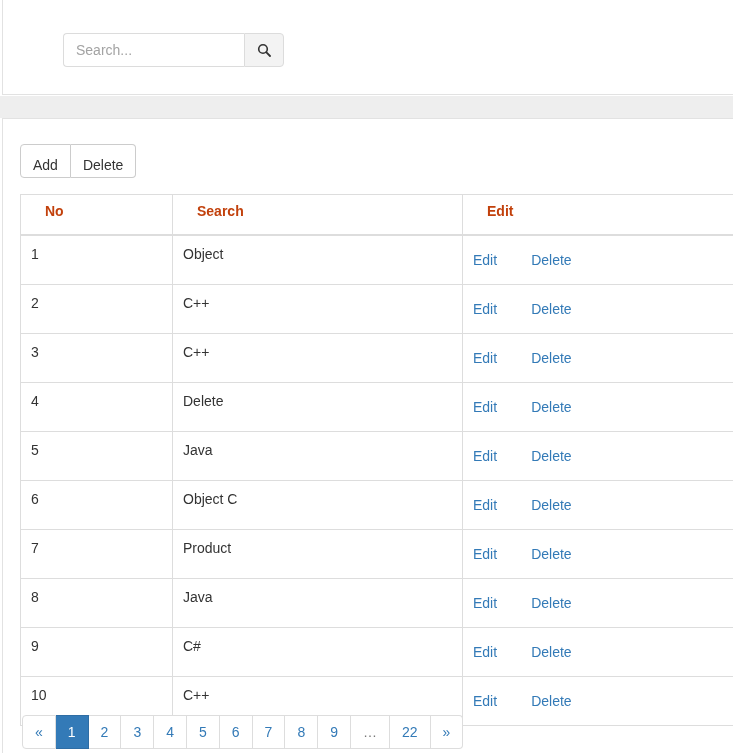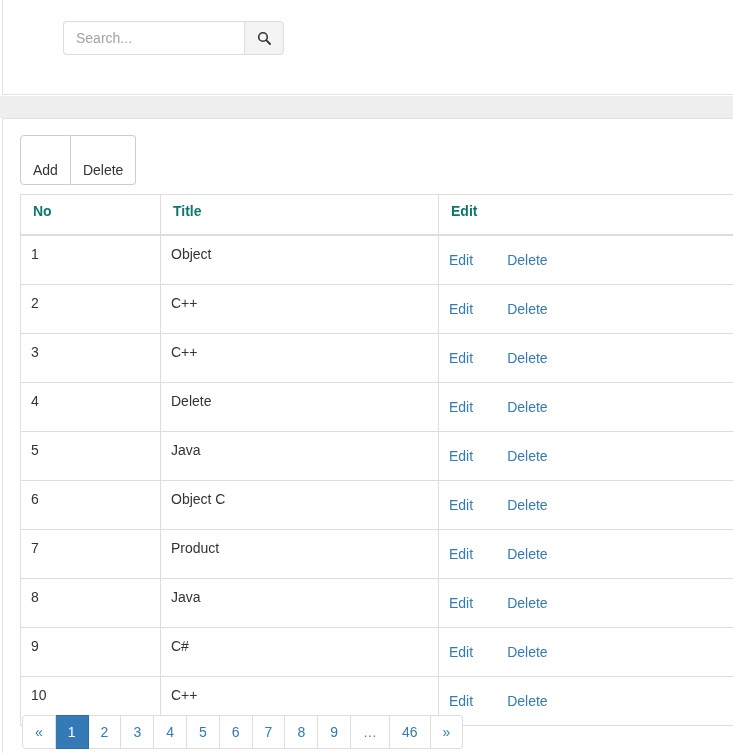--- a/index.html
+++ b/index.html
@@ -28,21 +28,21 @@
     background: #ffffff;
     border: 1px solid #e2e2e2;
     border-top: none;
     box-sizing: border-box;
   }
   .search-group {
     position: absolute;
     left: 60px;
     top: 43px;
     display: flex;
-    align-items: flex-end;
+    align-items: flex-start;
     height: 22px;
   }
   .search-input {
     width: 181px;
     height: 34px;
     box-sizing: border-box;
     border: 1px solid #dcdcdc;
     border-right: none;
     border-radius: 4px 0 0 4px;
     padding: 6px 12px;
@@ -102,22 +102,23 @@
   }
   .btn-default {
     height: 34px;
     box-sizing: border-box;
     background: #ffffff;
     border: 1px solid #cccccc;
     color: #333333;
     font-family: "Liberation Sans", sans-serif;
     font-size: 14px;
     line-height: 20px;
-    padding: 24px 12px;
+    padding: 10px 12px;
     cursor: pointer;
+    margin-top: 9px;
   }
   .btn-group .btn-default:first-child {
     border-radius: 4px 0 0 4px;
   }
   .btn-group .btn-default:last-child {
     border-radius: 0 4px 4px 0;
     border-left: none;
   }
 
   
@@ -137,22 +138,22 @@
   table.data-table td {
     border: 1px solid #dddddd;
     border-top: none;
     vertical-align: top;
     text-align: left;
   }
   table.data-table thead th {
     border-top: 1px solid #dddddd;
     border-bottom: 2px solid #dddddd;
     font-weight: bold;
-    color: #0f766e;
-    padding: 8px 10px 9px 12px;
+    color: #c2410c;
+    padding: 8px 10px 9px 24px;
     height: 22px;
   }
   table.data-table tbody td {
     padding: 10px 10px 10px 10px;
     height: 24px;
     color: #333333;
   }
   .col-no    { width: 117px; }
   .col-title { width: 255px; }
   .col-edit  { width: 388px; }
@@ -241,21 +242,21 @@
   <div class="btn-group">
     <button class="btn-default">Add</button>
     <button class="btn-default">Delete</button>
   </div>
 
   <div class="table-wrap">
     <table class="data-table">
       <thead>
         <tr>
           <th class="col-no">No</th>
-          <th class="col-title">Title</th>
+          <th class="col-title">Search</th>
           <th class="col-edit">Edit</th>
         </tr>
       </thead>
       <tbody id="table-body">
           <tr>
             <td class="col-no">1</td>
             <td class="col-title">Object</td>
             <td class="col-edit cell-actions"><a class="link-btn edit-link">Edit</a><a class="link-btn delete-link">Delete</a></td>
           </tr>
           <tr>
@@ -312,17 +313,17 @@
       <a class="page-item active">1</a>
       <a class="page-item">2</a>
       <a class="page-item">3</a>
       <a class="page-item">4</a>
       <a class="page-item">5</a>
       <a class="page-item">6</a>
       <a class="page-item">7</a>
       <a class="page-item">8</a>
       <a class="page-item">9</a>
       <a class="page-item ellipsis">…</a>
-      <a class="page-item">46</a>
+      <a class="page-item">22</a>
       <a class="page-item">»</a>
     </div>
 
 </div>
 
 </body></html>

